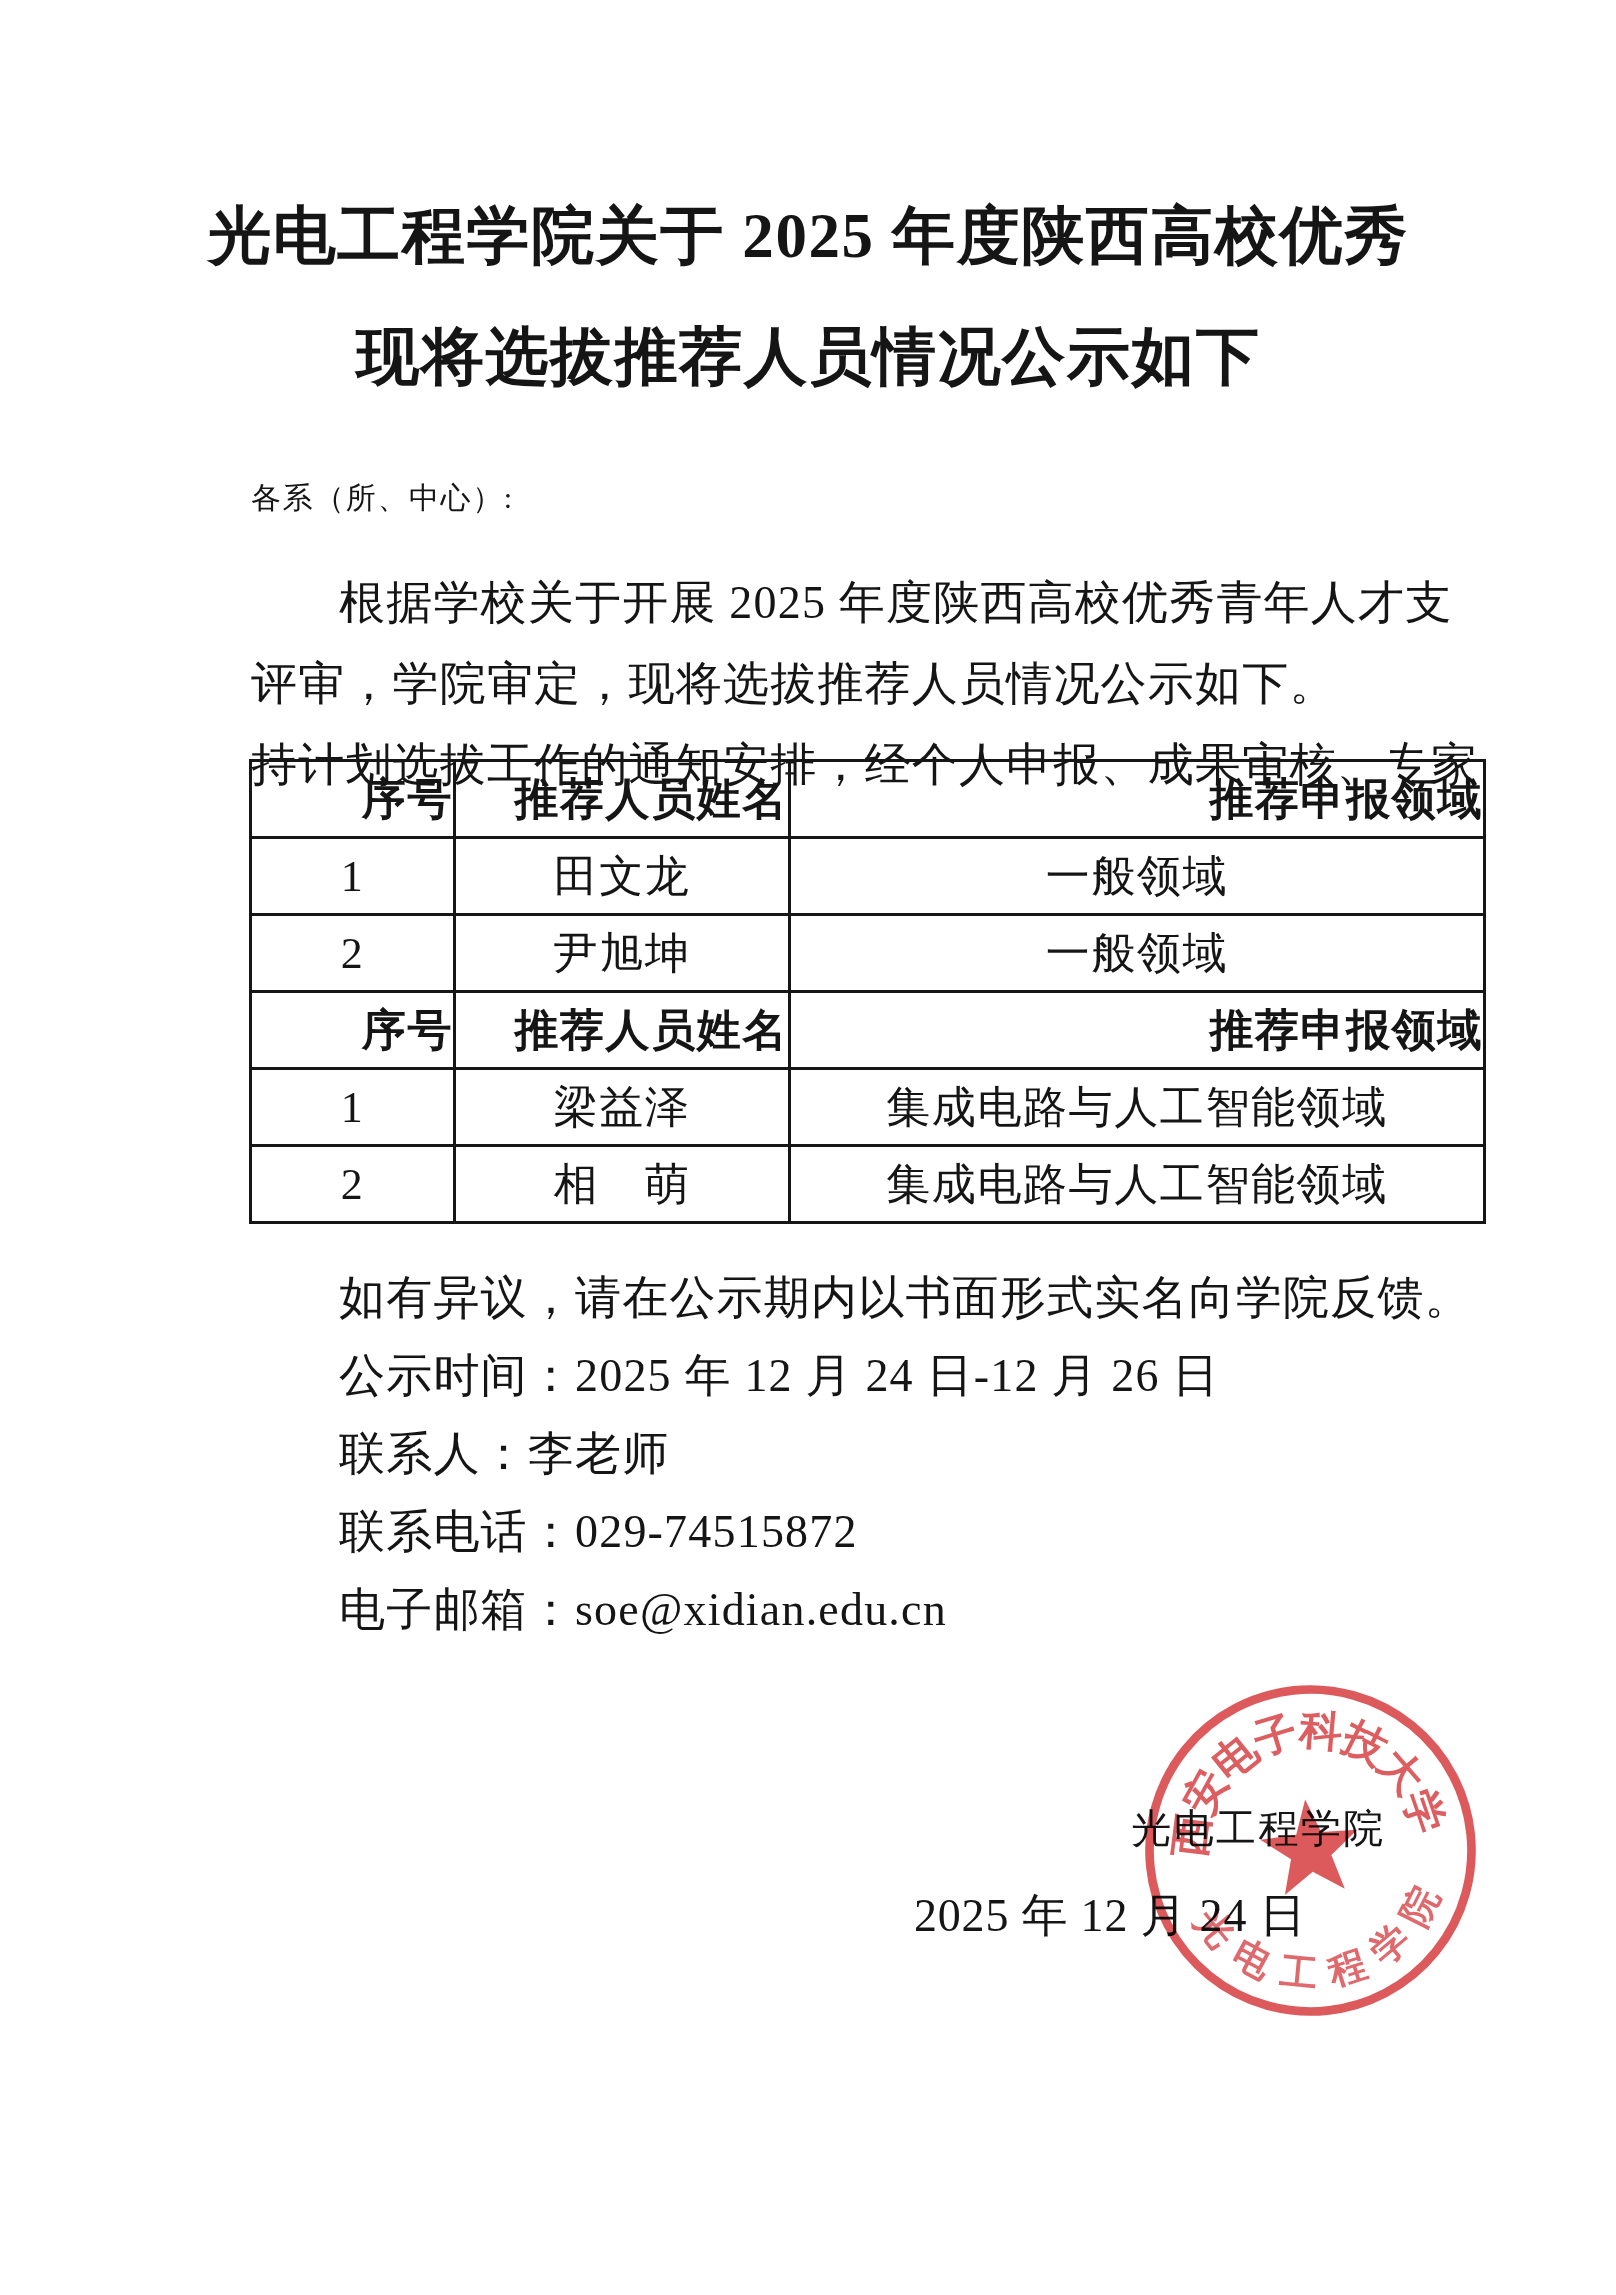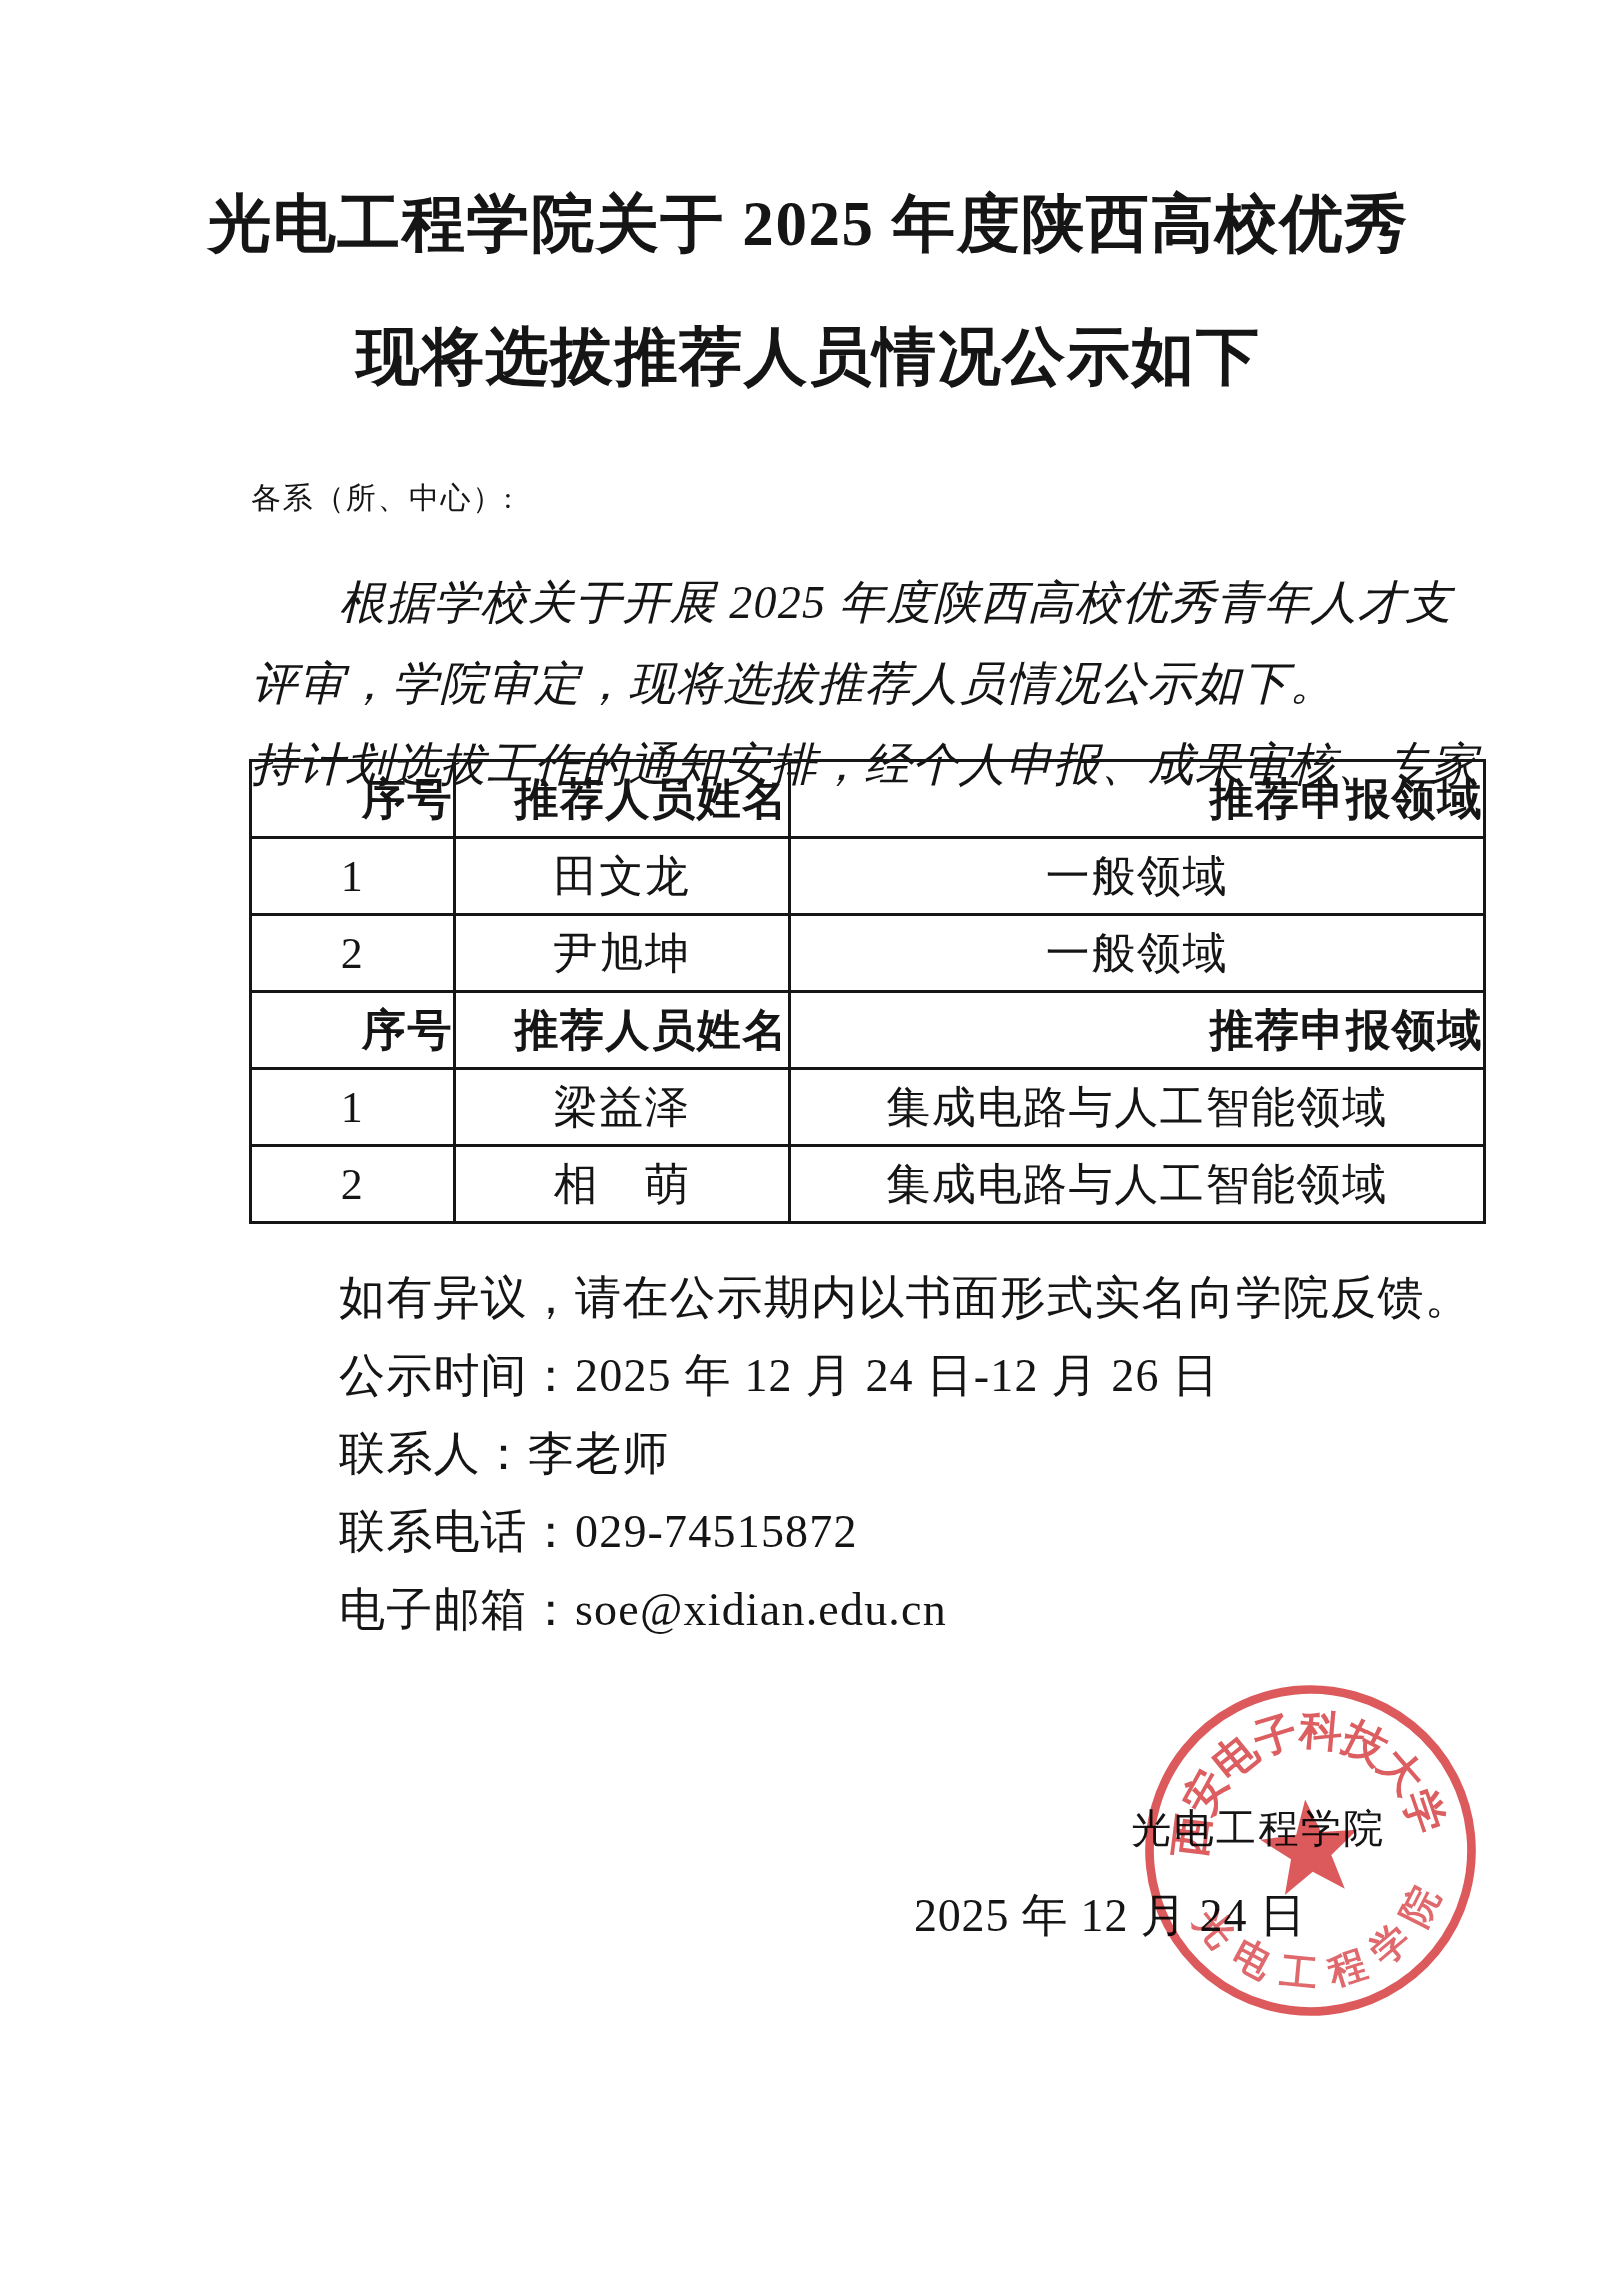--- a/index.html
+++ b/index.html
@@ -12,31 +12,31 @@
     color:#151515;
     overflow:hidden;
   }
   .title-line{
     position:absolute;left:0;width:1617px;
     text-align:center;
     font-size:63px;font-weight:bold;
     letter-spacing:1.6px;
     white-space:nowrap;
   }
-  #title1{top:181px;}
+  #title1{top:193px;}
   #title2{top:314px;}
   .salutation{
     position:absolute;left:251px;top:478px;
     font-size:30px;letter-spacing:1.6px;white-space:nowrap;
   }
   .para{
     position:absolute;left:251px;top:562px;width:1236px;
     font-size:46px;line-height:81px;letter-spacing:1.2px;
   }
-  .para .line{white-space:nowrap;font-style:italic;}
+  .para .line{white-space:nowrap;}
   .para .line.indent{padding-left:88px;}
   .doc-table{
     position:absolute;left:249px;top:759px;
     border-collapse:collapse;table-layout:fixed;
     width:1235px;
   }
   .doc-table td,.doc-table th{
     border:3.2px solid #161616;
     text-align:center;vertical-align:middle;
     height:74px;

